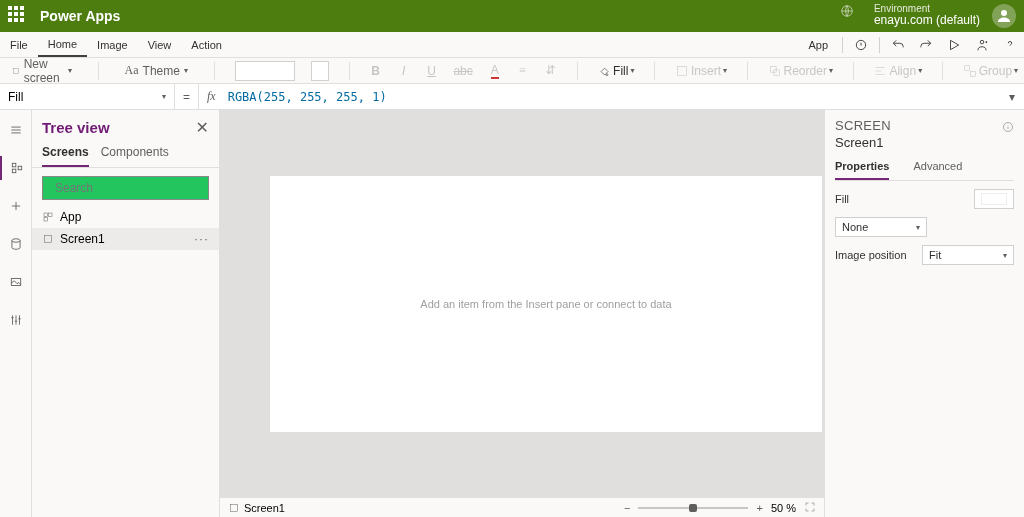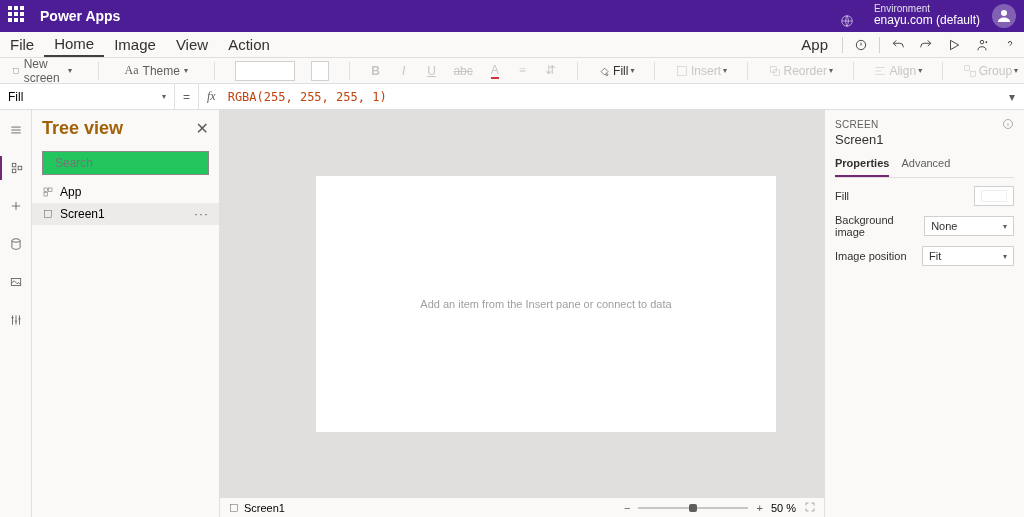--- a/index.html
+++ b/index.html
@@ -1,28 +1,28 @@
 <!DOCTYPE html>
 <html><head>
 <meta charset="utf-8">
 <style>
   * { box-sizing: border-box; margin: 0; padding: 0; font-family: "Segoe UI", Arial, sans-serif; }
   body { width: 1024px; height: 517px; overflow: hidden; background: #f3f2f1; }
-  .titlebar { height: 32px; background: #4c1d95; color: #fff; display: flex; align-items: center; padding: 8px 8px; }
+  .titlebar { height: 32px; background: #4d7c0f; color: #fff; display: flex; align-items: center; padding: 8px 8px; }
   .waffle { width: 20px; height: 20px; display: grid; grid-template-columns: repeat(3,4px); grid-template-rows: repeat(3,4px); gap: 2px; margin-right: 12px; }
   .waffle span { background: #fff; }
   .brand { font-size: 14px; font-weight: 600; flex: 1; }
-  .env { display: flex; align-items: flex-end; gap: 20px; font-size: 11px; margin-right: 12px; }
+  .env { display: flex; align-items: flex-start; gap: 20px; font-size: 11px; margin-right: 12px; }
   .env svg { width: 14px; height: 14px; }
   .env .sm { font-size: 10px; opacity: .85; line-height: 1; }
   .env .lg { font-size: 12px; line-height: 1.1; }
   .avatar { width: 24px; height: 24px; border-radius: 50%; background: rgba(255,255,255,.3); display: flex; align-items: center; justify-content: center; }
   .avatar svg { width: 18px; height: 18px; fill: #fff; }
 
-  .menubar { height: 26px; background: #faf9f8; display: flex; align-items: center; border-bottom: 1px solid #e1dfdd; font-size: 15px; color: #323130; }
+  .menubar { height: 26px; background: #faf9f8; display: flex; align-items: center; border-bottom: 1px solid #e1dfdd; font-size: 11px; color: #323130; }
   .menubar .mitem { padding: 0 10px; height: 100%; display: flex; align-items: center; cursor: pointer; }
   .menubar .mitem.active { border-bottom: 2px solid #404040; font-weight: 400; }
   .menubar .spacer { flex: 1; }
   .menubar .icon-btn { width: 28px; height: 100%; display: flex; align-items: center; justify-content: center; cursor: pointer; }
   .menubar .divider { width: 1px; height: 16px; background: #d2d0ce; margin: 0 4px; }
   .menubar svg { width: 14px; height: 14px; stroke: #323130; fill: none; stroke-width: 1.5; }
 
   .toolbar { height: 26px; background: #faf9f8; display: flex; align-items: center; border-bottom: 1px solid #e1dfdd; font-size: 12px; padding: 0 6px; gap: 16px; color: #605e5c; }
   .toolbar .btn { display: flex; align-items: center; gap: 4px; padding: 0 6px; height: 20px; cursor: pointer; }
   .toolbar .btn svg { width: 12px; height: 12px; }
@@ -31,60 +31,60 @@
   .toolbar .sizebox { width: 32px; height: 20px; border: 1px solid #d2d0ce; background: #fff; }
   .toolbar .fmt { width: 22px; height: 20px; display: flex; align-items: center; justify-content: center; color: #c8c6c4; font-family: "Times New Roman", serif; cursor: pointer; }
   .toolbar .grp { display:flex; align-items:center; gap:2px; color:#c8c6c4; cursor:pointer; }
   .toolbar .grp.active { color: #323130; }
   .chev { font-size: 8px; color: #605e5c; }
 
   .formulabar { height: 26px; background: #fff; display: flex; align-items: center; border-bottom: 1px solid #e1dfdd; font-size: 12px; }
   .formulabar .prop { width: 175px; padding: 0 8px; display:flex; align-items:center; justify-content:space-between; height:100%; border-right:1px solid #e1dfdd; }
   .formulabar .eq { width: 24px; text-align:center; color:#605e5c; border-right:1px solid #e1dfdd; height:100%; display:flex; align-items:center; justify-content:center;}
   .formulabar .fx { padding:0 8px; font-style:italic; color:#605e5c; font-family: serif; }
-  .formulabar .formula { flex:1; font-family: Consolas, monospace; color:#c2410c; padding:0 4px; }
+  .formulabar .formula { flex:1; font-family: Consolas, monospace; color:#0369a1; padding:0 4px; }
   .formulabar .fchev { width:24px; display:flex; align-items:center; justify-content:center; color:#605e5c; }
 
   .workspace { display:flex; height: calc(517px - 32px - 26px - 26px - 26px); }
   .rail { width: 32px; background:#faf9f8; border-right:1px solid #e1dfdd; display:flex; flex-direction:column; align-items:center; padding-top:8px; gap:14px; }
   .rail .ritem { width:100%; height:24px; display:flex; align-items:center; justify-content:center; cursor:pointer; }
   .rail .ritem.active { border-left:2px solid #742774; }
   .rail svg { width:14px; height:14px; stroke:#605e5c; fill:none; stroke-width:1.5; }
 
   .treepane { width: 188px; background:#faf9f8; border-right:1px solid #e1dfdd; display:flex; flex-direction:column; }
   .treepane .hdr { display:flex; align-items:center; justify-content:space-between; padding:8px 10px 4px; }
-  .treepane .hdr h3 { font-size:18px; font-weight:600; color:#a16207; }
+  .treepane .hdr h3 { font-size:15px; font-weight:600; color:#701a75; }
   .treepane .hdr .close { cursor:pointer; color:#605e5c; }
   .treepane .tabs { display:flex; gap:12px; padding:0 10px; font-size:12px; border-bottom:1px solid #e1dfdd; }
   .treepane .tabs .tab { padding:4px 0 6px; cursor:pointer; color:#605e5c; }
   .treepane .tabs .tab.active { color:#323130; border-bottom:2px solid #742774; font-weight:600; }
   .treepane .search { margin:8px 10px 6px; height:24px; border:1px solid #8a8886; background:#22c55e; display:flex; align-items:center; padding:0 6px; gap:6px; }
   .treepane .search svg { width:12px; height:12px; stroke:#605e5c; fill:none; }
   .treepane .search input { border:none; outline:none; font-size:12px; flex:1; background:transparent; }
   .treepane .node { display:flex; align-items:center; gap:6px; padding:4px 10px; font-size:12px; cursor:pointer; }
   .treepane .node svg { width:12px; height:12px; stroke:#605e5c; fill:none; }
   .treepane .node.sel { background:#edebe9; justify-content:space-between; }
   .treepane .node.sel .lft { display:flex; align-items:center; gap:6px; }
   .treepane .dots { letter-spacing:1px; color:#605e5c; }
 
   .canvaswrap { flex:1; display:flex; flex-direction:column; background:#e1dfdd; }
   .canvasarea { flex:1; display:flex; align-items:center; justify-content:center; }
-  .canvas { width:460px; height:256px; background:#fff; display:flex; align-items:center; justify-content:center; color:#a19f9d; font-size:11px;margin-left:48px; }
+  .canvas { width:552px; height:256px; background:#fff; display:flex; align-items:center; justify-content:center; color:#a19f9d; font-size:11px;margin-left:48px; }
   .statusbar { height:20px; background:#faf9f8; border-top:1px solid #e1dfdd; display:flex; align-items:center; font-size:11px; padding:0 8px; gap:8px; }
   .statusbar .lft { display:flex; align-items:center; gap:4px; flex:1; }
   .statusbar .slider { width:110px; height:2px; background:#c8c6c4; position:relative; }
   .statusbar .slider::before { content:""; position:absolute; left:50%; top:-3px; width:8px; height:8px; background:#605e5c; border-radius:2px; transform:translateX(-50%); }
   .statusbar .zctrl { cursor:pointer; color:#605e5c; }
   .statusbar svg { width:12px; height:12px; stroke:#605e5c; fill:none; }
 
   .proppane { width:200px; background:#faf9f8; border-left:1px solid #e1dfdd; padding:8px 10px; font-size:11px; color:#323130; }
-  .proppane .lbl { font-size:10px; color:#605e5c; text-transform:uppercase; letter-spacing:.3px; display:flex; justify-content:space-between; align-items:flex-end;}
+  .proppane .lbl { font-size:13px; color:#605e5c; text-transform:uppercase; letter-spacing:.3px; display:flex; justify-content:space-between; align-items:flex-end;}
   .proppane .lbl svg { width:12px; height:12px; stroke:#605e5c; fill:none; cursor:pointer; }
   .proppane .scrname { font-size:13px; margin:2px 0 8px; }
-  .proppane .ptabs { display:flex; gap:12px; border-bottom:1px solid #e1dfdd; margin-bottom:8px;text-align:center; }
+  .proppane .ptabs { display:flex; gap:24px; border-bottom:1px solid #e1dfdd; margin-bottom:8px;text-align:center; }
   .proppane .ptabs .pt { padding:2px 0 6px; cursor:pointer; color:#605e5c; }
   .proppane .ptabs .pt.active { color:#323130; border-bottom:2px solid #742774; font-weight:600; }
   .proppane .prow { display:flex; align-items:center; justify-content:space-between; margin-bottom:8px; }
   .proppane .prow .pname { color:#323130; }
   .proppane .swatch { width:40px; height:20px; border:1px solid #d2d0ce; background:#fff; display:flex; align-items:center; justify-content:center; cursor:pointer; }
   .proppane .swatch .inner { width:26px; height:12px; background:#fff; border:1px solid #eee; }
   .proppane .sel { width:92px; height:20px; border:1px solid #d2d0ce; background:#fff; display:flex; align-items:center; justify-content:space-between; padding:0 6px; cursor:pointer; }
 </style>
 </head>
 <body>
@@ -291,20 +291,24 @@
           <path d="M6 4v16M12 4v16M18 4v16M4 8h4M10 14h4M16 10h4"></path>
         </svg>
       </div>
   </div>
 
   <div class="treepane">
     <div class="hdr">
       <h3>Tree view</h3>
       <span class="close">✕</span>
     </div>
+    <div class="tabs">
+      <div class="tab active">Screens</div>
+      <div class="tab">Components</div>
+    </div>
     <div class="search">
       <svg viewBox="0 0 24 24">
           <circle cx="10" cy="10" r="6"></circle>
           <path d="M20 20l-5-5"></path>
         </svg>
       <input placeholder="Search" style="">
     </div>
     <div class="node">
       <svg viewBox="0 0 24 24">
           <rect x="4" y="4" width="7" height="7"></rect>
@@ -362,21 +366,20 @@
       <div class="pt active">Properties</div>
       <div class="pt">Advanced</div>
     </div>
     <div class="prow">
       <span class="pname">Fill</span>
       <div class="swatch">
           <div class="inner"></div>
         </div>
     </div>
     <div class="prow">
-      <span class="pname">Background image</span>
       <div class="sel">
           <span>None</span>
           <span class="chev">▾</span>
         </div>
     </div>
     <div class="prow">
       <span class="pname">Image position</span>
       <div class="sel">
           <span>Fit</span>
           <span class="chev">▾</span>

